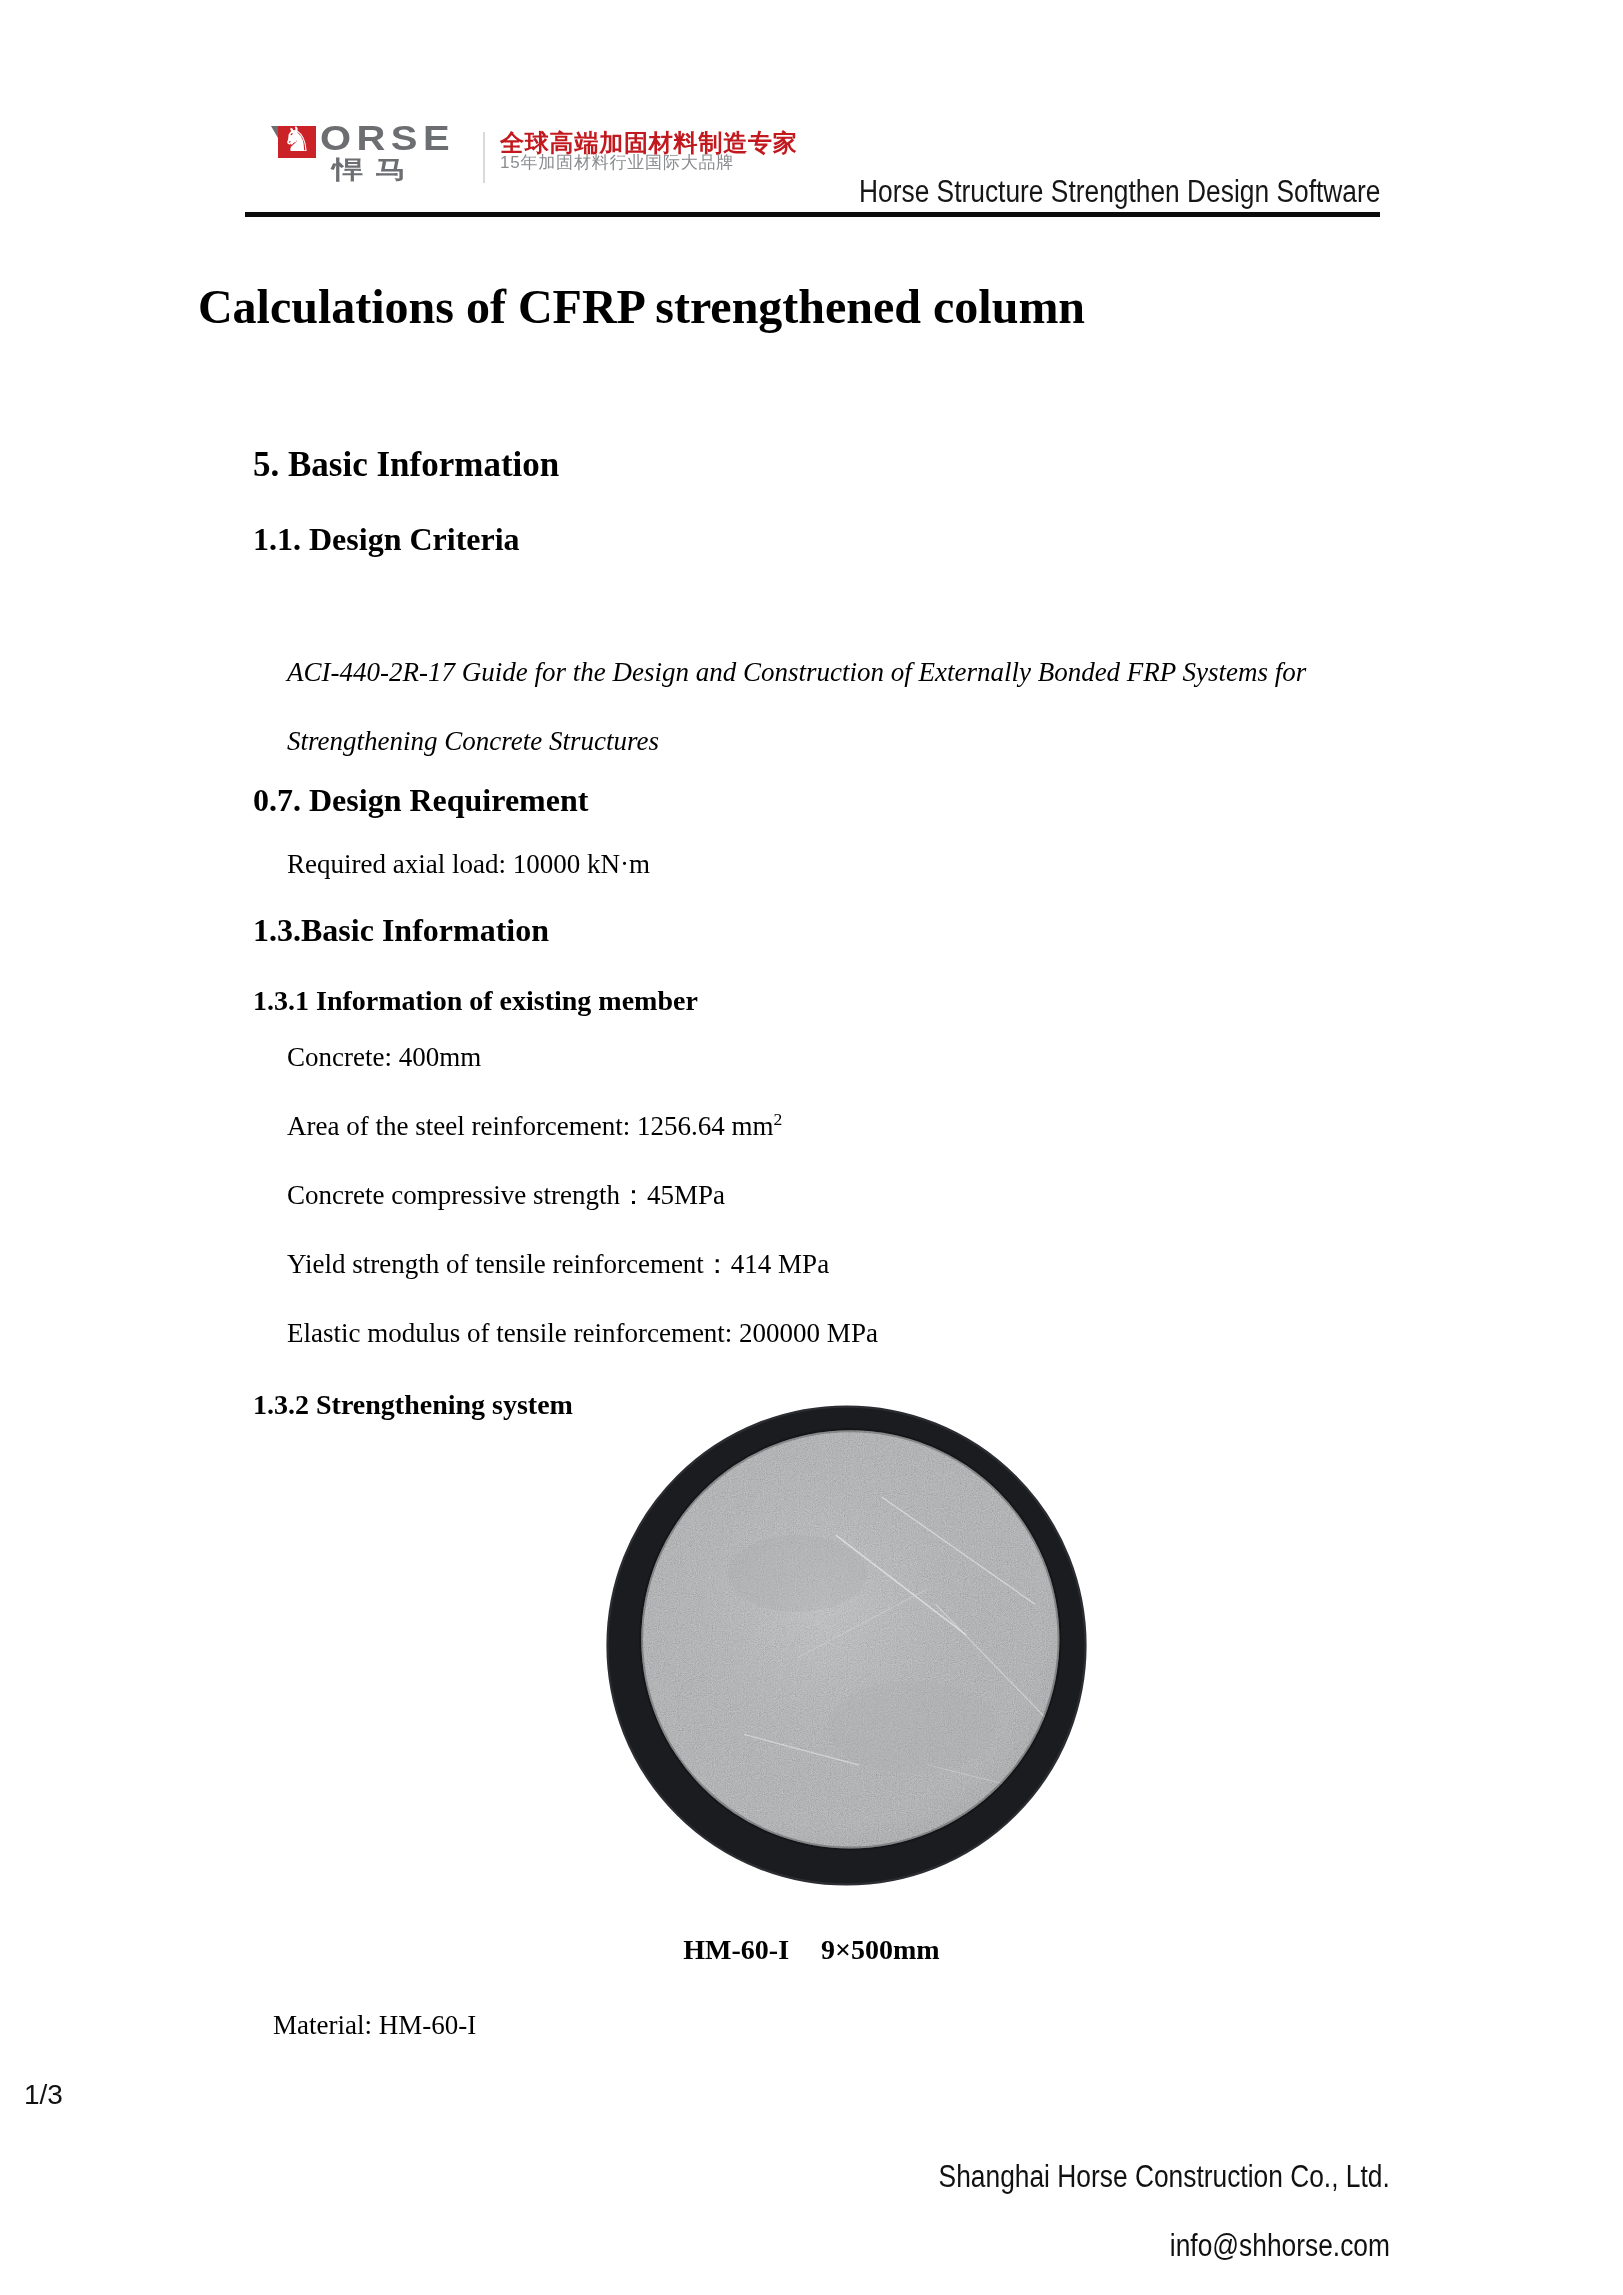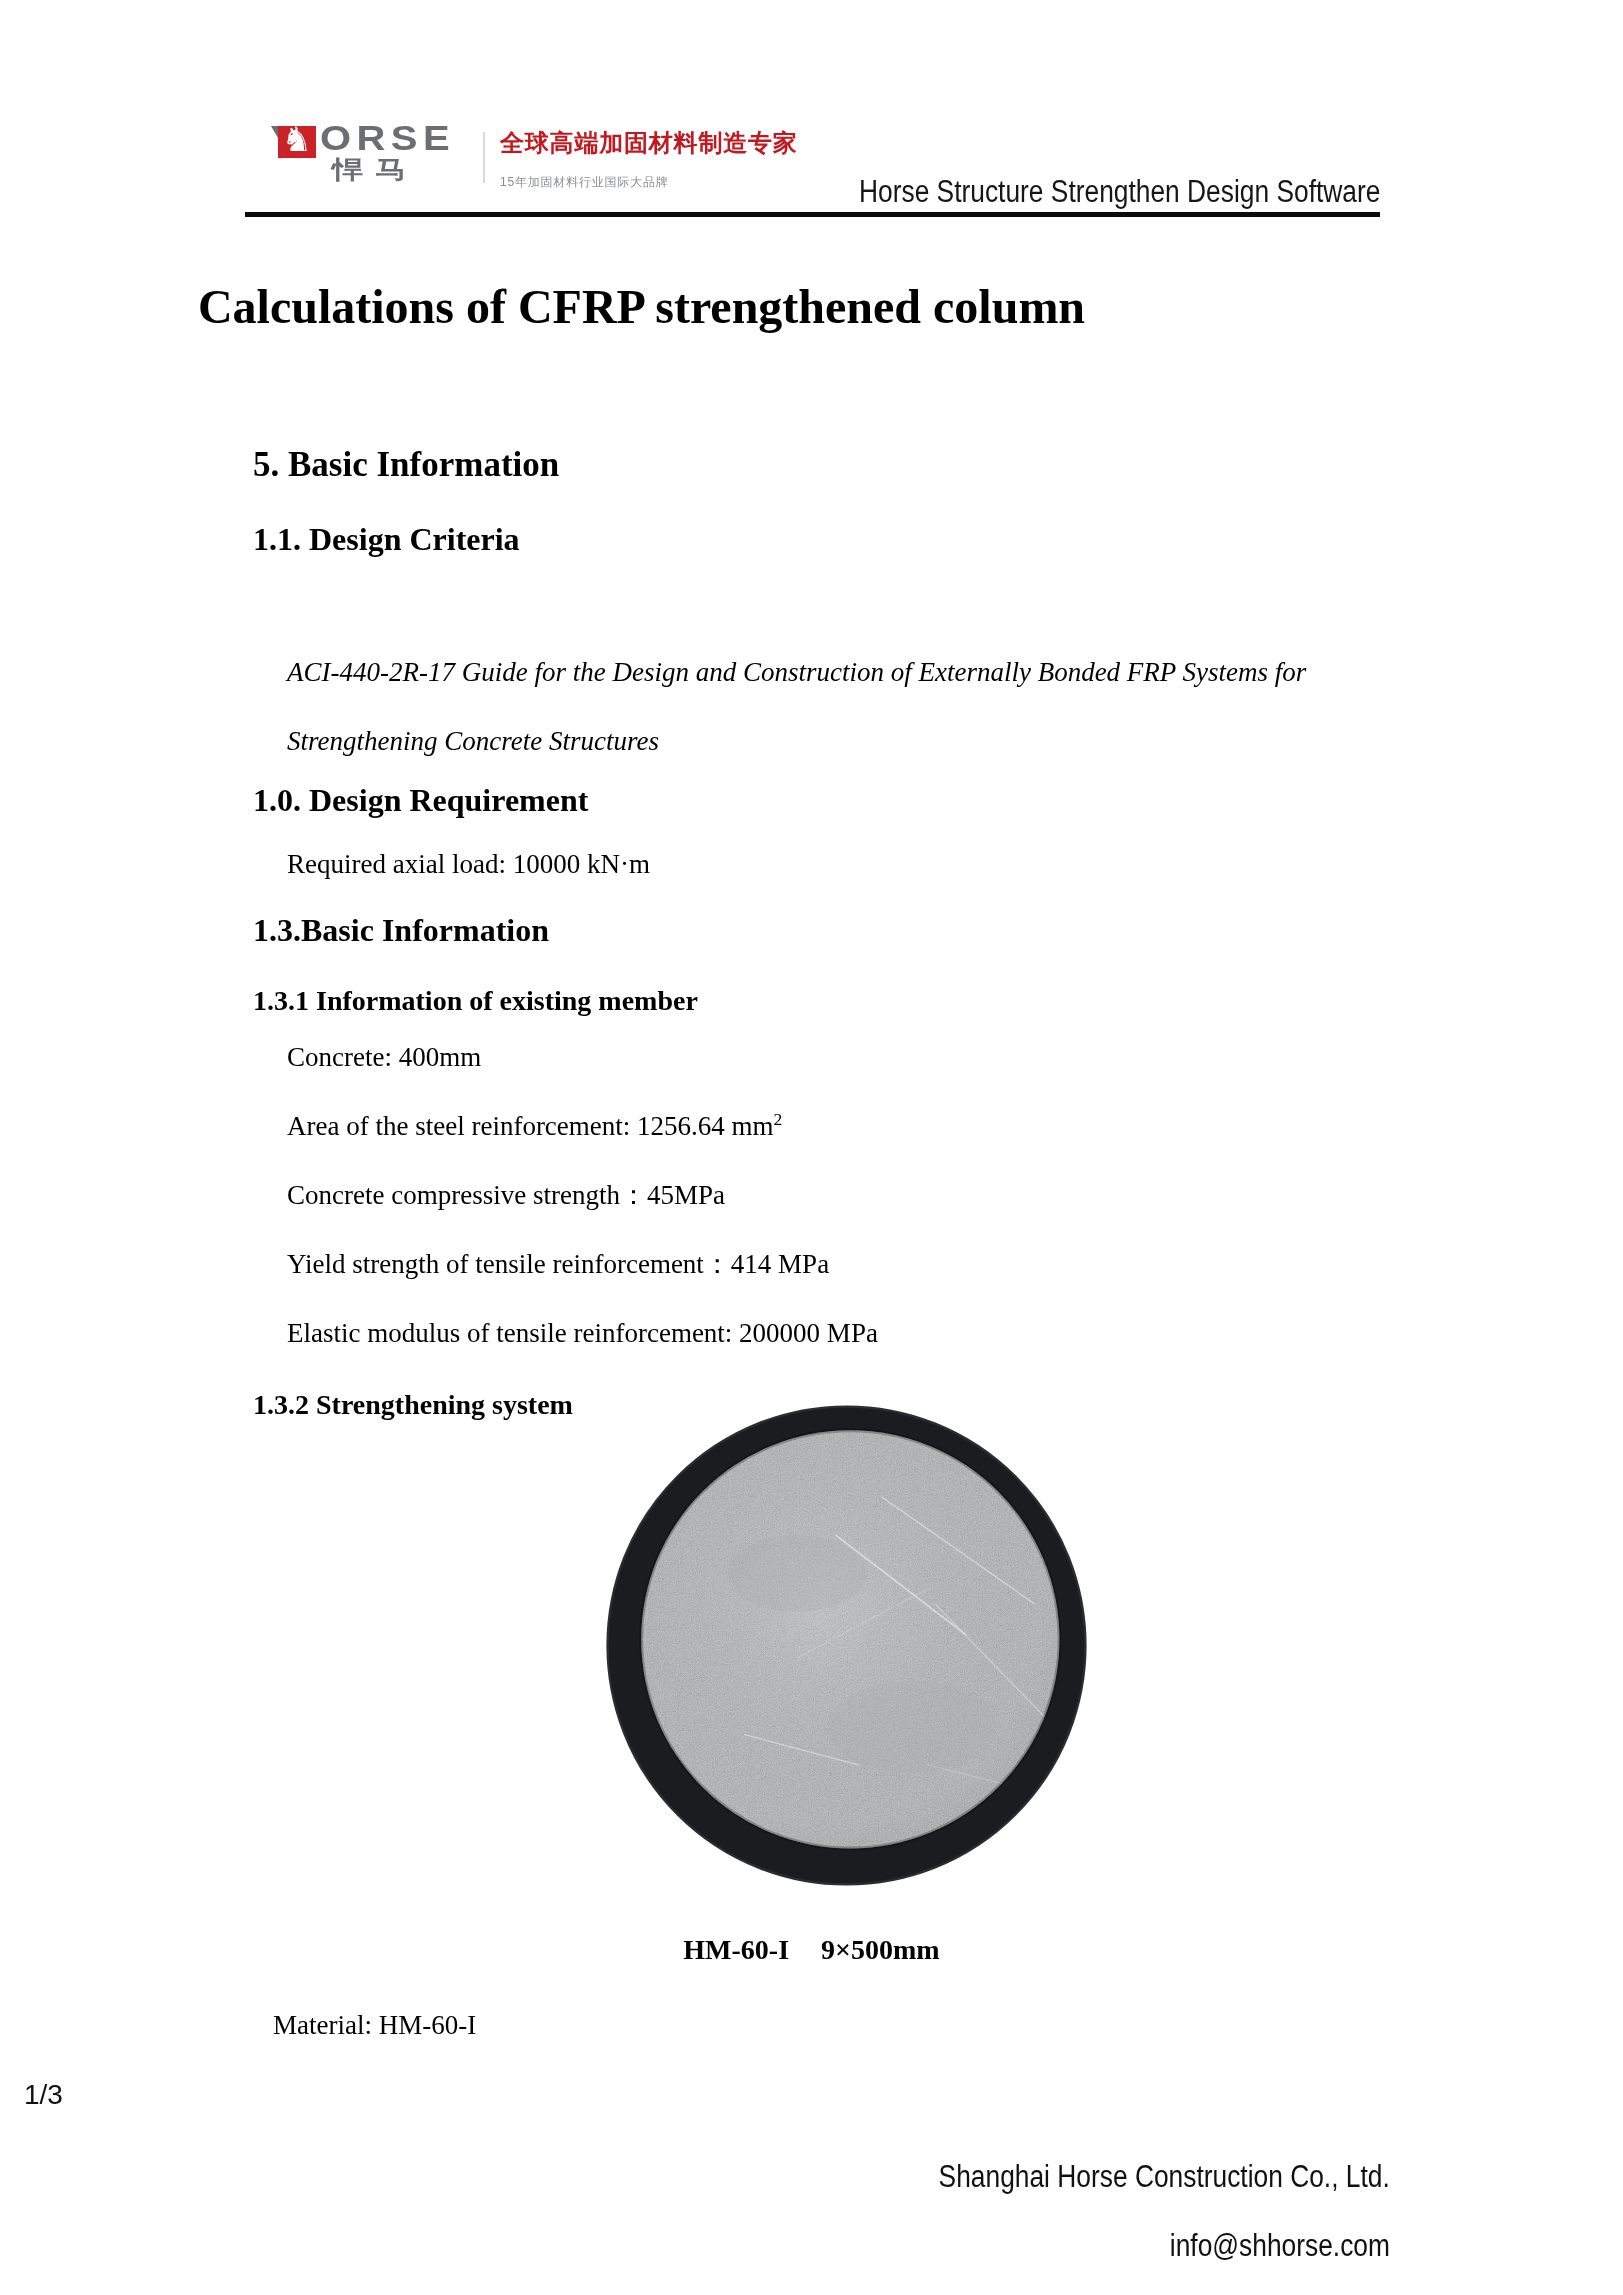--- a/index.html
+++ b/index.html
@@ -47,23 +47,23 @@
   .v-divider{
     left:483px;top:132px;width:1.5px;height:51px;background:#d9d9d9;
   }
   .slogan-red{
     left:500px;top:129px;
     font-family:"Liberation Sans","DejaVu Sans",sans-serif;
     font-weight:700;font-size:24px;line-height:28px;
     color:#c2191f;letter-spacing:0.8px;
   }
   .slogan-gray{
-    left:500px;top:172px;
-    font-family:"Liberation Sans","DejaVu Sans",sans-serif;
-    font-weight:400;font-size:12px;line-height:21.5px;
+    left:500px;top:152px;
+    font-family:"Liberation Sans","DejaVu Sans",sans-serif;
+    font-weight:400;font-size:17px;line-height:21.5px;
     color:#8a8c8f;letter-spacing:0.8px;
   }
   .header-title{
     right:243px;top:175px;
     font-family:"Liberation Sans","DejaVu Sans",sans-serif;
     font-size:31px;line-height:34px;color:#161616;
     transform:scaleX(0.85);transform-origin:right center;
   }
   .header-rule{
     left:245px;top:212px;width:1135px;height:4.6px;background:#0c0c0c;
@@ -126,21 +126,21 @@
   <div class="abs header-rule"></div>
 
   <div class="abs doc-title">Calculations of CFRP strengthened column</div>
 
   <div class="abs h1" style="top:445px;">5. Basic Information</div>
 
   <div class="abs h2" style="top:521px;">1.1. Design Criteria</div>
   <div class="abs body-line italic" style="top:656px;">ACI-440-2R-17 Guide for the Design and Construction of Externally Bonded FRP Systems for</div>
   <div class="abs body-line italic" style="top:725px;">Strengthening Concrete Structures</div>
 
-  <div class="abs h2" style="top:782px;">1.0. Design Requirement</div>
+  <div class="abs h2" style="top:782px;">0.7. Design Requirement</div>
   <div class="abs body-line" style="top:848px;">Required axial load: 10000 kN·m</div>
 
   <div class="abs h2" style="top:912px;">1.3.Basic Information</div>
 
   <div class="abs h3" style="top:985px;">1.3.1 Information of existing member</div>
   <div class="abs body-line" style="top:1041px;">Concrete: 400mm</div>
   <div class="abs body-line" style="top:1110px;"><span>Area of the steel reinforcement: 1256.64 mm</span><span class="sup">2</span></div>
   <div class="abs body-line" style="top:1179px;">Concrete compressive strength：45MPa</div>
   <div class="abs body-line" style="top:1248px;">Yield strength of tensile reinforcement：414 MPa</div>
   <div class="abs body-line" style="top:1317px;">Elastic modulus of tensile reinforcement: 200000 MPa</div>

